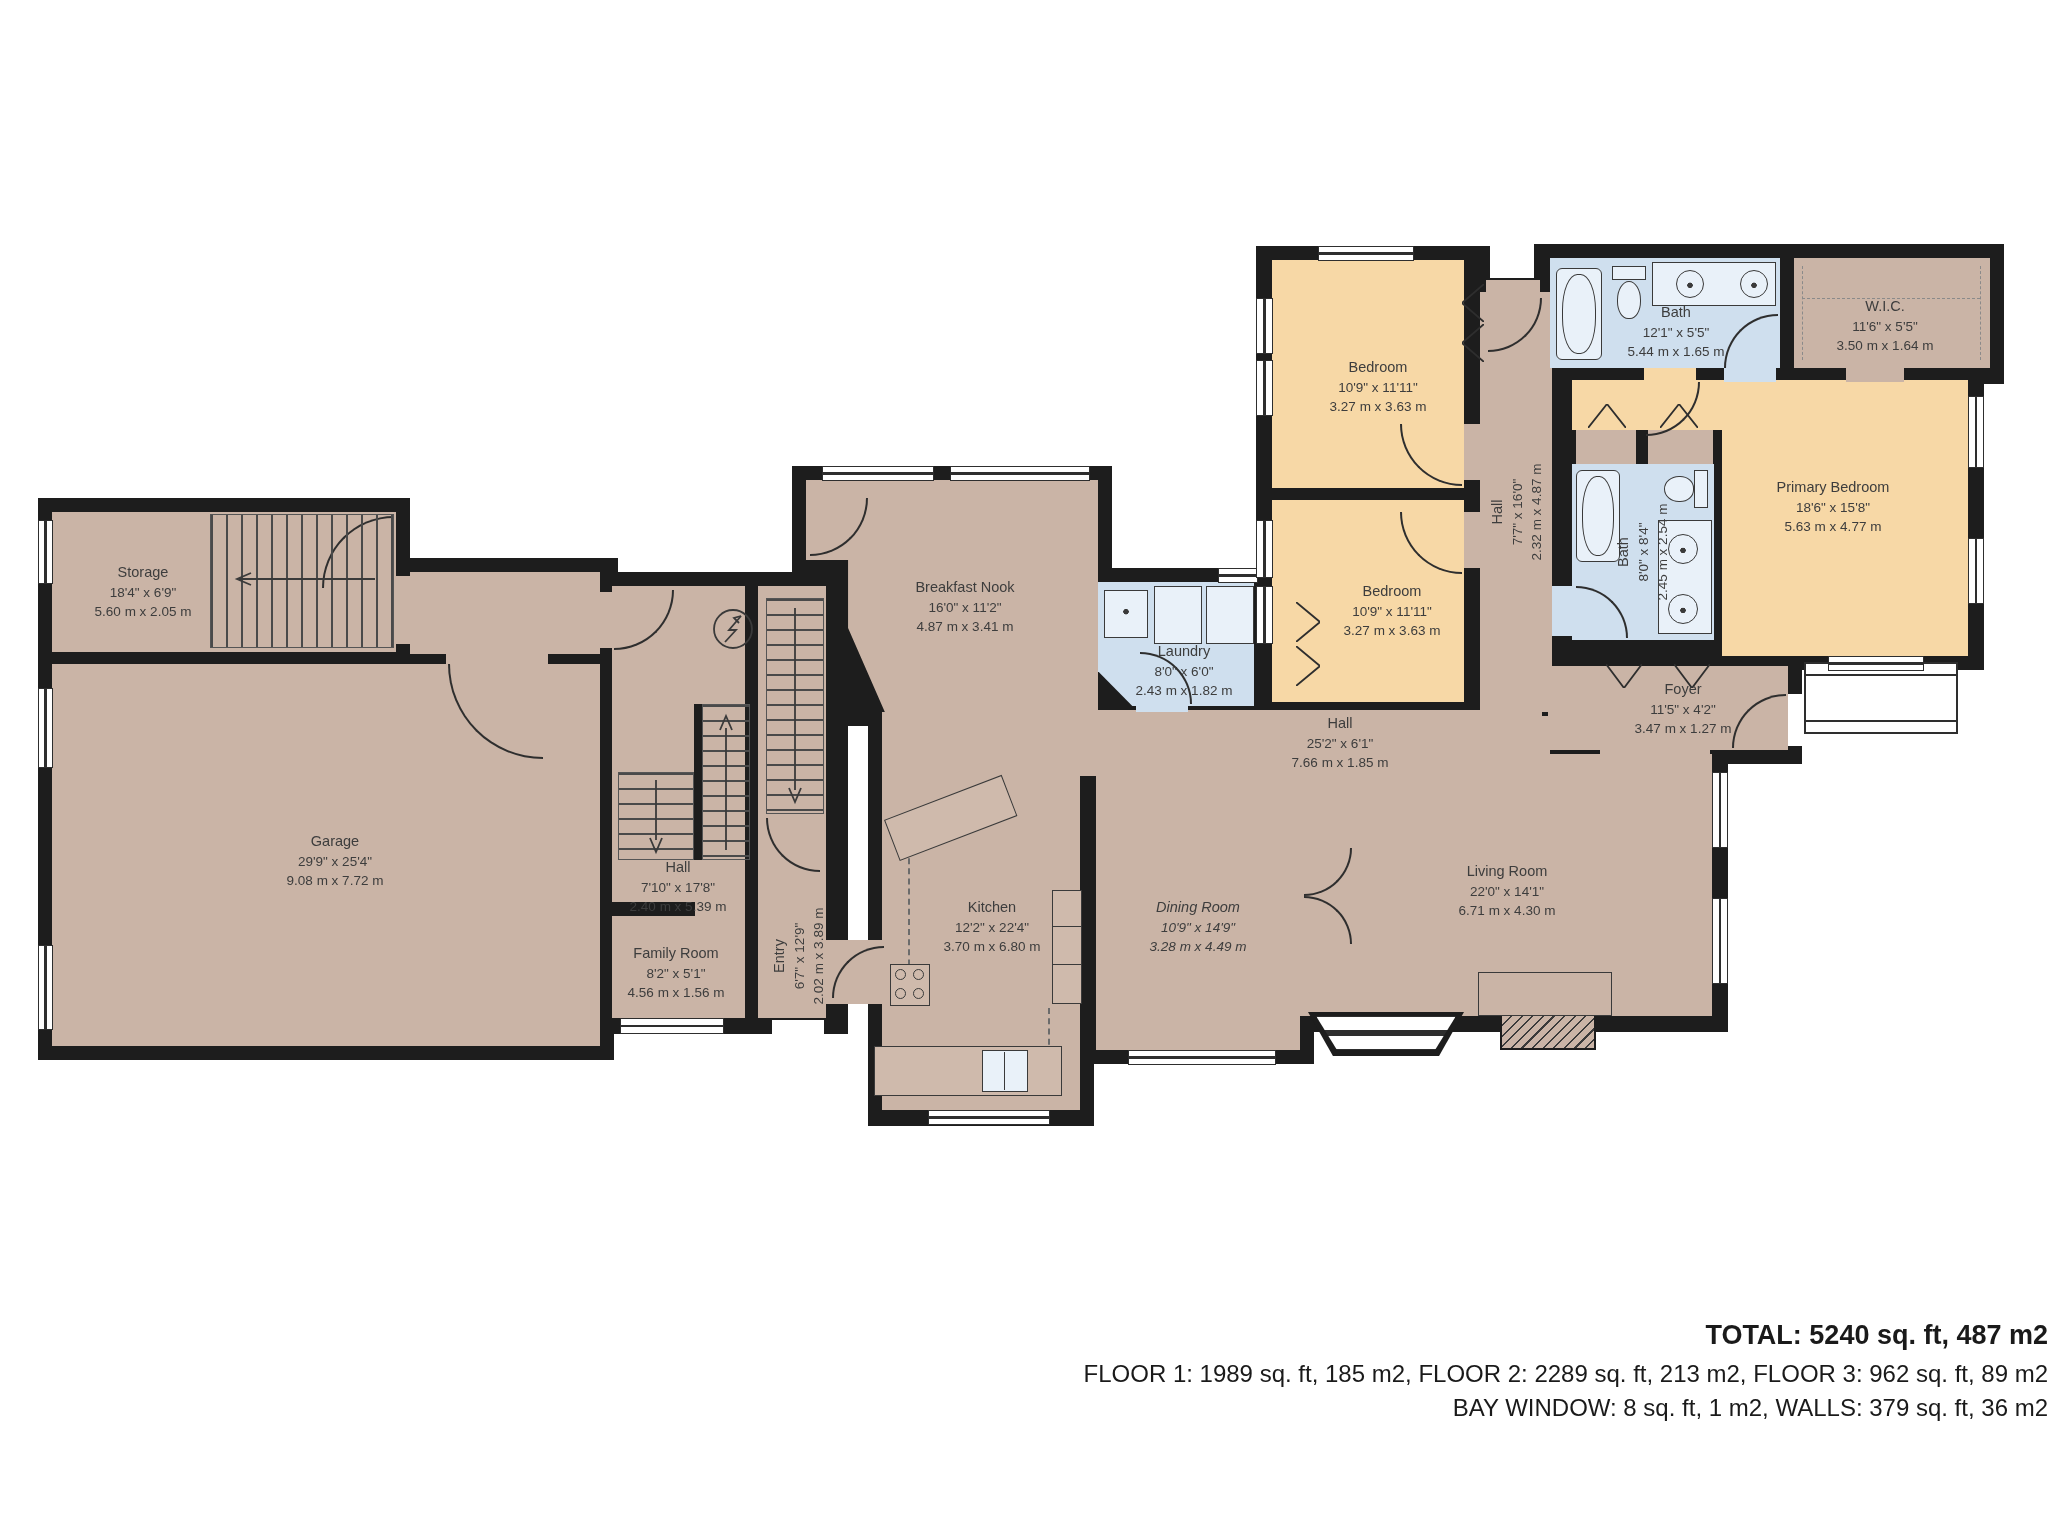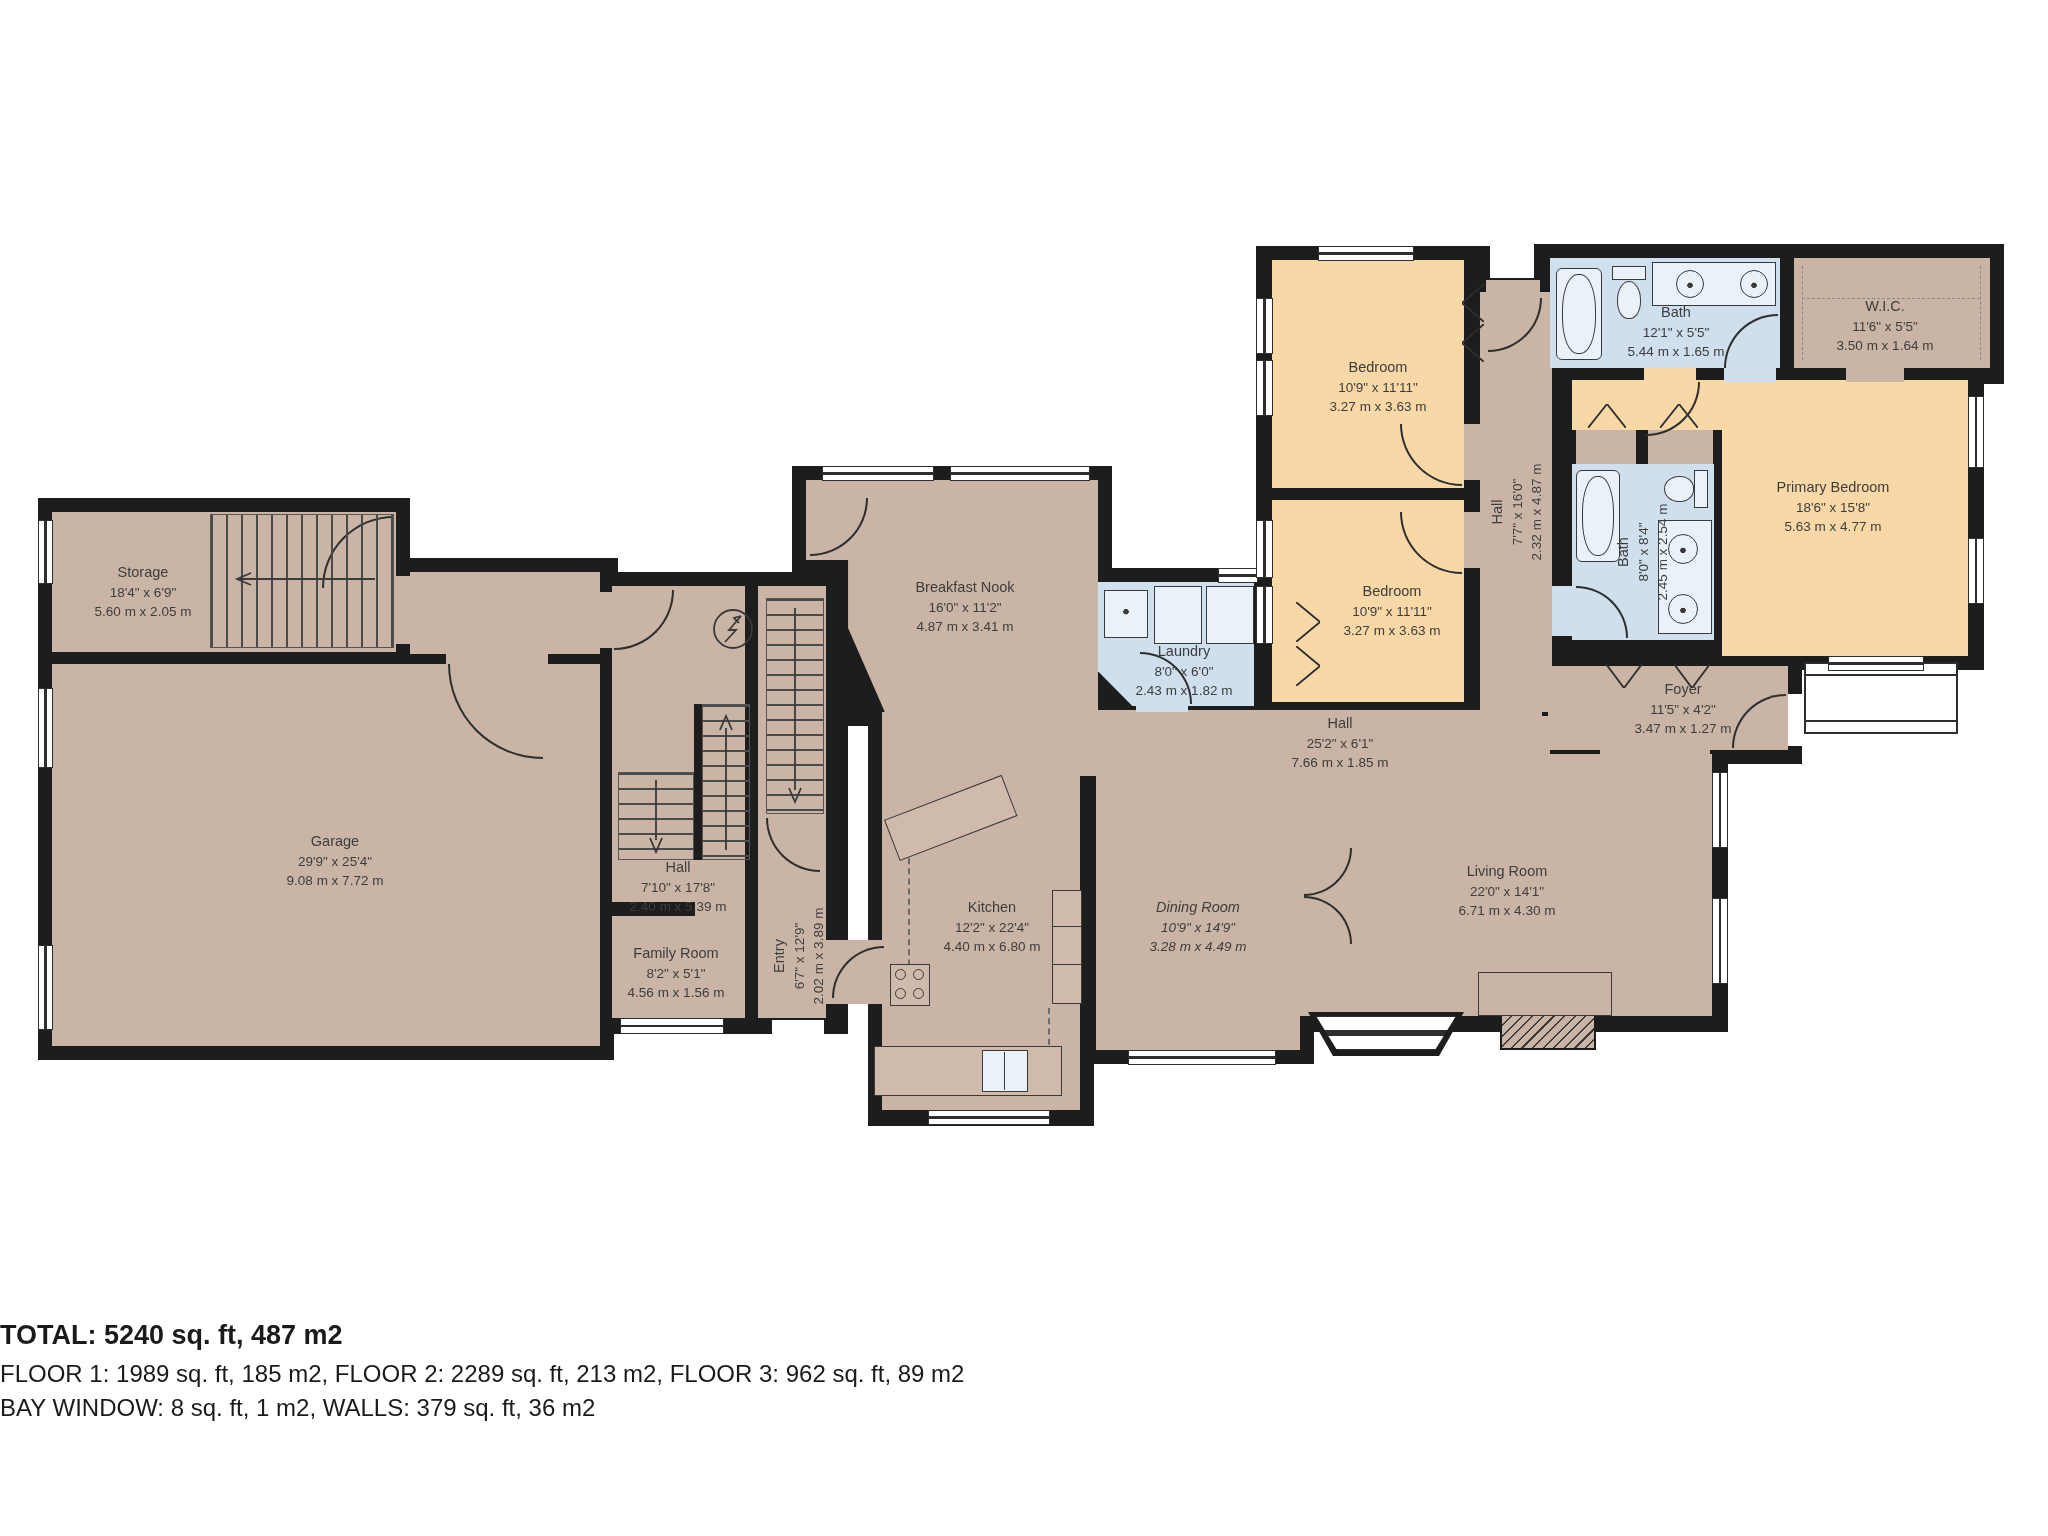--- a/index.html
+++ b/index.html
@@ -31,21 +31,21 @@
             background:linear-gradient(to bottom,#fff 0 42%,#2e2e2e 42% 58%,#fff 58%);
             clip-path:polygon(0 0,15% 100%,85% 100%,100% 0);}
   .lbl{position:absolute;transform:translate(-50%,-50%);text-align:center;color:#3d3d3d;
        white-space:nowrap;z-index:30;}
   .lbl.vert{transform:translate(-50%,-50%) rotate(-90deg);}
   .rname{font-size:14.5px;margin-bottom:3px;}
   .rdim{font-size:13.5px;line-height:1.42;}
   .sicon{position:absolute;z-index:14;stroke:#3a3a3a;stroke-width:1.8;fill:none;}
   .chev{position:absolute;z-index:13;stroke:#2e2e2e;stroke-width:1.8;fill:none;}
   .hline{position:absolute;border-top:1.4px solid #3a3a3a;z-index:14;}
-  .summary{position:absolute;left:0;top:1320px;width:100%;text-align:left;color:#1a1a1a;z-index:40;}
+  .summary{position:absolute;left:0;top:1320px;width:100%;text-align:right;color:#1a1a1a;z-index:40;}
   .sum-total{font-size:27px;font-weight:700;margin-bottom:9px;}
   .sum-line{font-size:24px;margin-bottom:6px;}
   .disclaimer{position:absolute;left:0;top:1486px;width:100%;text-align:center;
               font-size:12.5px;color:#222;z-index:40;}
 </style>
 </head>
 <body>
 
 <div class="page">
 
@@ -275,21 +275,21 @@
     <div class="rdim">2.02 m x 3.89 m</div>
   </div>
   <div class="lbl" style="left:965px;top:608px;">
     <div class="rname">Breakfast Nook</div>
     <div class="rdim">16'0" x 11'2"</div>
     <div class="rdim">4.87 m x 3.41 m</div>
   </div>
   <div class="lbl" style="left:992px;top:928px;">
     <div class="rname">Kitchen</div>
     <div class="rdim">12'2" x 22'4"</div>
-    <div class="rdim">4.40 m x 6.80 m</div>
+    <div class="rdim">3.70 m x 6.80 m</div>
   </div>
   <div class="lbl" style="left:1184px;top:672px;">
     <div class="rname">Laundry</div>
     <div class="rdim">8'0" x 6'0"</div>
     <div class="rdim">2.43 m x 1.82 m</div>
   </div>
   <div class="lbl" style="left:1340px;top:744px;">
     <div class="rname">Hall</div>
     <div class="rdim">25'2" x 6'1"</div>
     <div class="rdim">7.66 m x 1.85 m</div>

